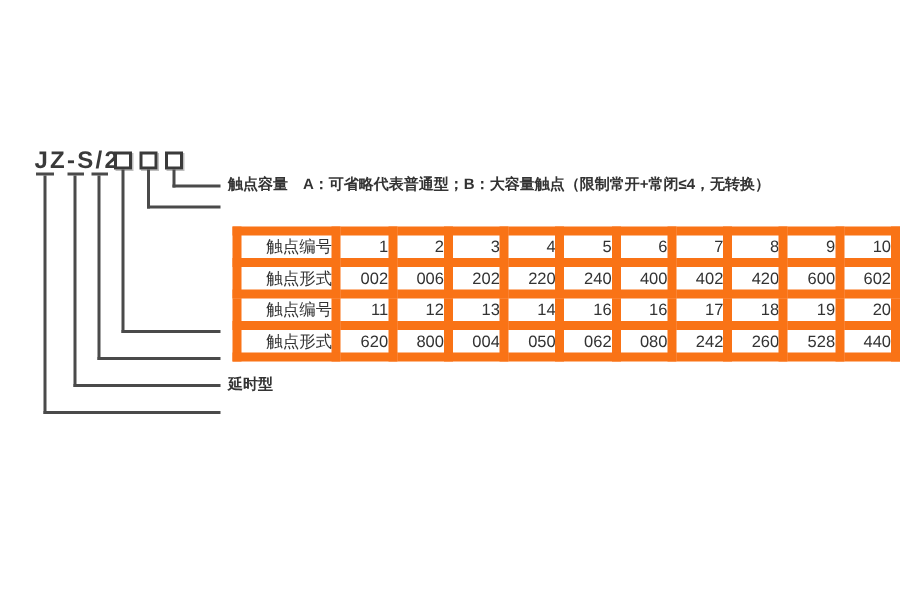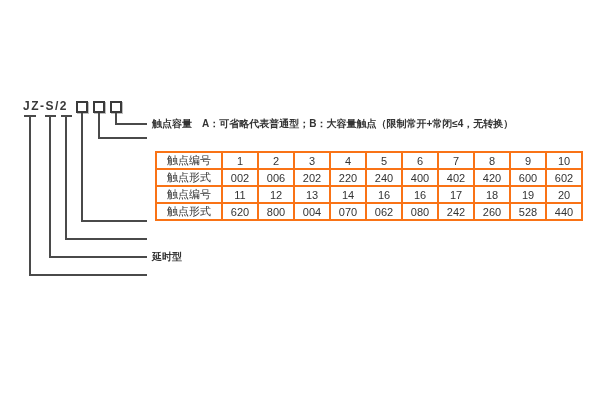--- a/index.html
+++ b/index.html
@@ -8,21 +8,21 @@
     background: #ffffff;
     font-family: "Liberation Sans", sans-serif;
     color: #333333;
     position: relative;
     overflow: hidden;
   }
   .canvas { position: absolute; inset: 0; }
 
   .model-code {
     position: absolute; left: 23px; top: 99px;
-    font-size: 12px; font-weight: 700; letter-spacing: 1.5px;
+    font-size: 16px; font-weight: 700; letter-spacing: 1.5px;
     color: #3a3a3a; white-space: nowrap;
   }
   .ph-box {
     position: absolute; top: 101px;
     width: 8px; height: 8px;
     border: 2px solid #3a3a3a;
     background: #ffffff;
     box-shadow: 1px 1px 0 rgba(0,0,0,0.25);
   }
   .underline {
@@ -40,23 +40,23 @@
   }
 
   table.contacts {
     position: absolute; left: 155px; top: 151px;
     border-collapse: collapse;
     border: 2px solid #3a3a3a;
     font-size: 11px; color: #333333;
     table-layout: fixed;
   }
   table.contacts td {
-    border: 2px solid #f97316;
+    border: 6px solid #f97316;
     height: 12px; padding: 0;
-    text-align: center; vertical-align: middle;
+    text-align: right; vertical-align: middle;
     overflow: hidden; white-space: nowrap;
   }
   table.contacts td.hd { width: 64px; }
   table.contacts td.c  { width: 34px; }
 </style>
 </head>
 <body>
 
 <div class="canvas">
 
@@ -129,21 +129,21 @@
       <td class="c">17</td>
       <td class="c">18</td>
       <td class="c">19</td>
       <td class="c">20</td>
     </tr>
     <tr>
       <td class="hd">触点形式</td>
       <td class="c">620</td>
       <td class="c">800</td>
       <td class="c">004</td>
-      <td class="c">070</td>
+      <td class="c">050</td>
       <td class="c">062</td>
       <td class="c">080</td>
       <td class="c">242</td>
       <td class="c">260</td>
       <td class="c">528</td>
       <td class="c">440</td>
     </tr>
   </tbody>
     </table>
 

